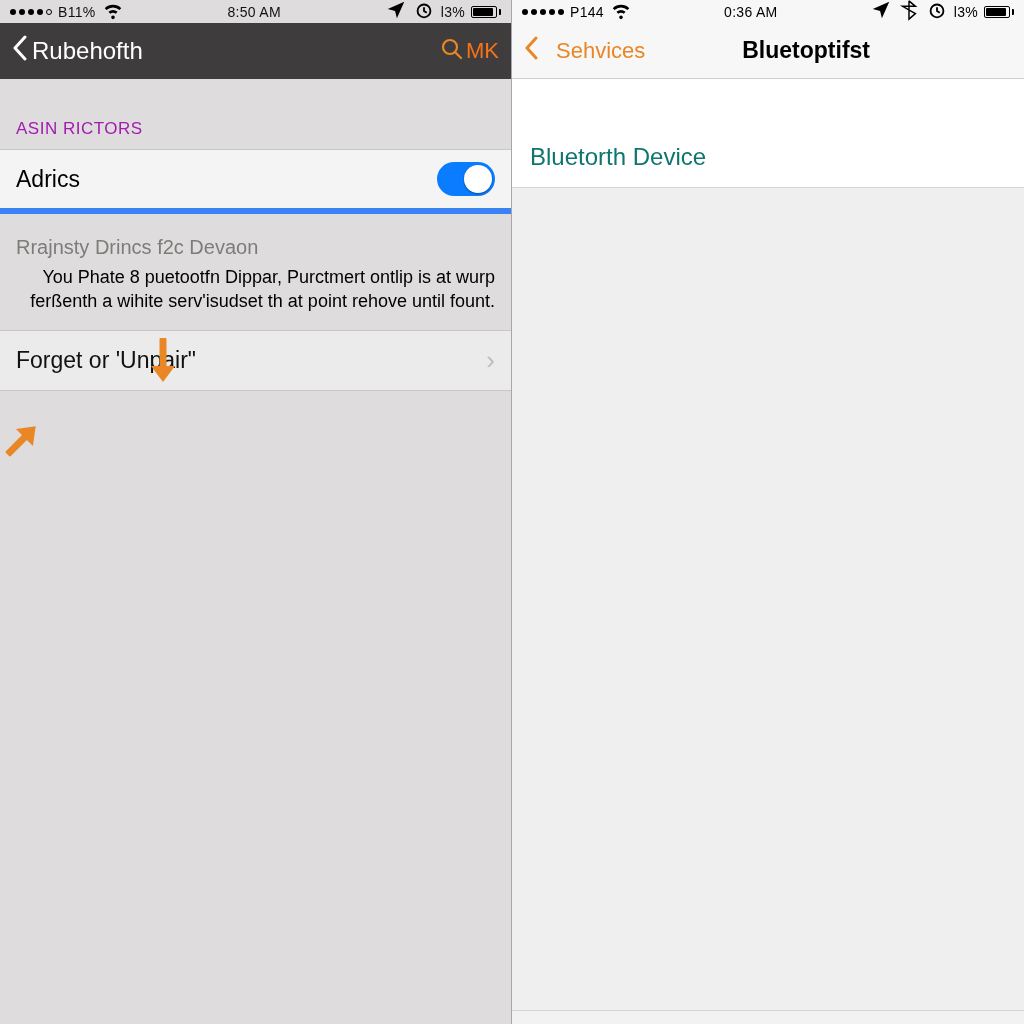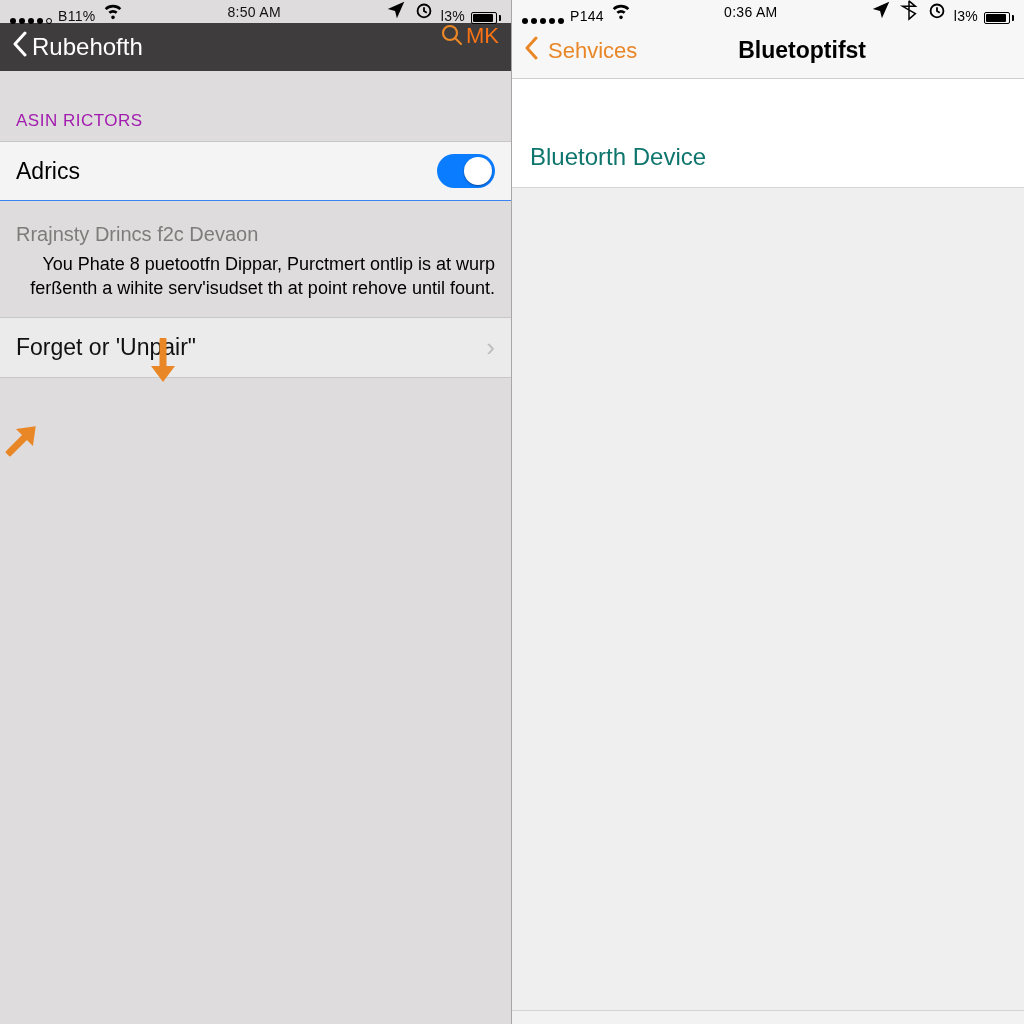--- a/index.html
+++ b/index.html
@@ -7,39 +7,39 @@
   body { display: flex; background: #bdbdbd; }
   .pane { height: 1024px; position: relative; }
   .left  { width: 512px; background: #dedcdc; border-right: 1px solid #a7a7a7; }
   .right { width: 512px; background: #ffffff; }
 
   
   .status { height: 23px; display: flex; align-items: center; justify-content: space-between;
             font-size: 14px; font-weight: 500; padding: 0 10px; letter-spacing: .3px; }
   .status.left-sb  { color:#111; background:#dedcdc; }
   .status.right-sb { color:#000; background:#f7f7f7; }
-  .sb-side { display:flex; align-items:flex-end; gap:6px; }
+  .sb-side { display:flex; align-items:center; gap:6px; }
   .dots    { display:flex; gap:3px; }
   .dot     { width:6px; height:6px; border-radius:50%; background:#000; }
   .dot.open{ background:transparent; border:1px solid #000; }
   .battery { display:inline-flex; align-items:center; gap:2px; }
   .bbody   { width:26px; height:12px; border:1.5px solid #000; border-radius:2px; position:relative; }
   .bfill   { position:absolute; top:1px; left:1px; bottom:1px; width:20px; background:#000; border-radius:1px; }
   .btip    { width:2px; height:6px; background:#000; border-radius:0 1px 1px 0; }
 
   
-  .nav-dark { height:48px; background:#3e3c3c; display:flex; padding:0 12px; }
+  .nav-dark { height:56px; background:#3e3c3c; display:flex; align-items:center; padding:0 12px; }
   .nav-dark .back { display:flex; align-items:center; gap:4px; color:#fff; font-size:24px; font-weight:500; }
   .nav-dark .spacer { flex:1; }
   .nav-dark .icon   { width:28px; text-align:center; }
   .nav-dark .mk     { color:#f97316; font-size:22px; font-weight:500; }
 
   
   .sec-label { padding: 40px 16px 10px; color:#a21caf; font-size:17px; letter-spacing:.5px; }
-  .row { background:#f5f4f4; border-top:1px solid #c7c7c7; border-bottom:1px solid #3b82f6;
+  .row { background:#f5f4f4; border-top:1px solid #c7c7c7; border-bottom:6px solid #3b82f6;
          display:flex; align-items:center; padding:12px 16px; font-size:23px; }
   .row .grow { flex:1; color:#000; }
   .toggle { width:58px; height:34px; border-radius:17px; background:#0a7cff; position:relative; }
   .knob   { position:absolute; right:3px; top:3px; width:28px; height:28px; border-radius:50%;
             background:#fff; box-shadow:0 1px 2px rgba(0,0,0,.4); }
 
   .sub-title { padding: 22px 16px 6px; color:#7f7b7b; font-size:20px; }
   .sub-text  { padding: 0 16px 16px;   color:#000000; font-size:18px; line-height:1.35;text-align:right; }
 
   .forget-row { background:#ecebeb; border-top:1px solid #c7c7c7; border-bottom:1px solid #c7c7c7;
@@ -49,21 +49,21 @@
 
   
   .arrow { position:absolute; pointer-events:none; }
   .arrow.down { left:145px; top:338px; }
   .arrow.up   { left:6px;   top:417px; transform:rotate(-135deg); }
   .arrow svg  { display:block; }
 
   
   .nav-light { height:56px; background:#f7f7f7; border-bottom:1px solid #cfcfcf;
                display:flex; align-items:center; padding:0 12px; }
-  .back-l { display:flex; align-items:center; gap:10px; color:#e98727; font-size:22px; }
+  .back-l { display:flex; align-items:center; gap:18px; color:#e98727; font-size:22px; }
   .nl-title { flex:1; text-align:center; color:#000; font-size:23px; font-weight:700; margin-left:-60px;padding-left:15px; }
 
   .right .body { background:#efefef; height:calc(1024px - 23px - 56px); }
   .right .hdr-row { background:#fff; border-bottom:1px solid #d4d4d4;
                     padding:24px 18px 16px; font-size:24px; font-weight:400; color:#0f766e; margin-top:40px; }
 
   
   .isvg { width:22px; height:22px; }
 
   

